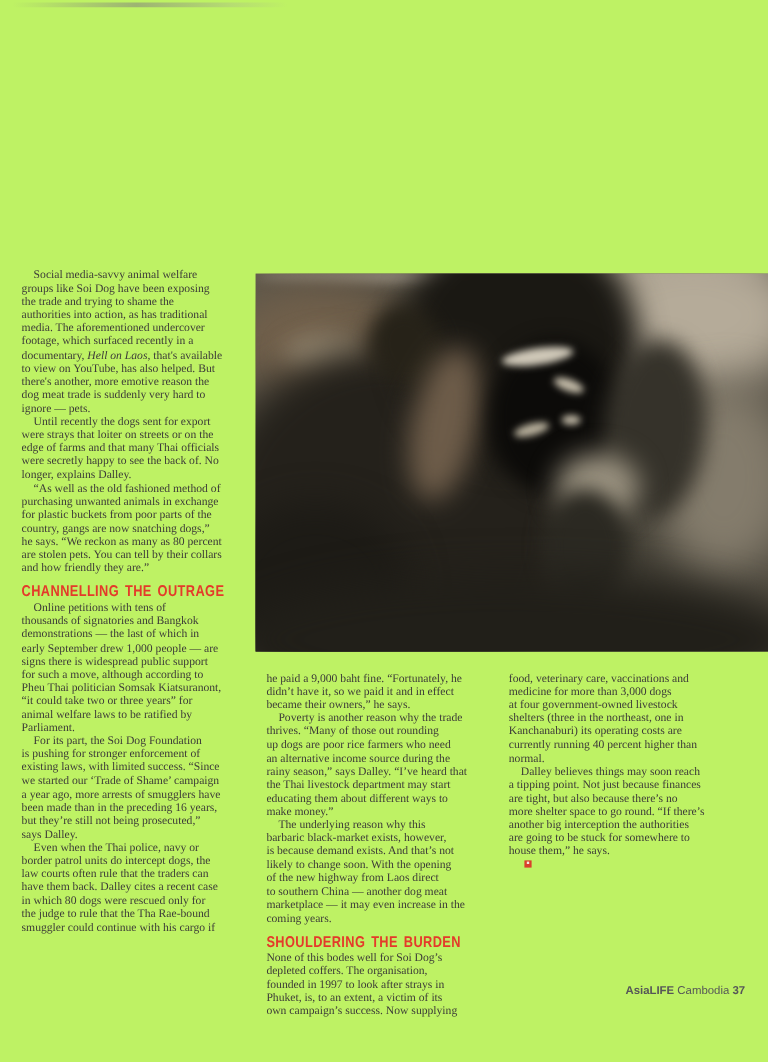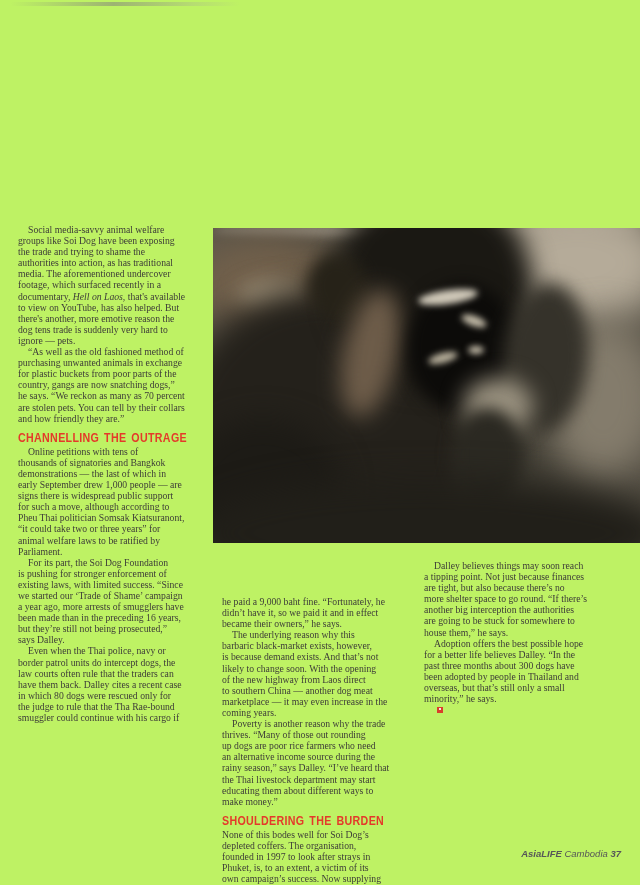--- a/index.html
+++ b/index.html
@@ -5,30 +5,30 @@
   html,body{margin:0;padding:0;background:#ffffff;}
   .page{position:relative;width:640px;height:885px;background:#bef264;overflow:hidden;
         font-family:"Liberation Serif","DejaVu Serif",serif;color:#3d3c38;}
   .scan-strip{position:absolute;left:10px;top:2px;width:230px;height:4px;border-radius:2px;
         background:linear-gradient(90deg,rgba(150,150,150,0) 0%,rgba(130,128,126,.55) 45%,rgba(160,158,156,.25) 80%,rgba(160,158,156,0) 100%);}
   .col{position:absolute;font-size:9.7px;line-height:11.1px;letter-spacing:0px;}
   .col p{margin:0;white-space:pre-line;}
   .col p.indent{text-indent:10px;}
   .col em{font-style:italic;}
   .col1{left:18px;top:224px;width:198px;}
-  .col2{left:222px;top:560px;width:198px;margin-top:36px;}
+  .col2{left:222px;top:560px;width:198px;}
   .col3{left:424px;top:560px;width:207px;}
   h2.redhead{font-family:"Liberation Sans","DejaVu Sans",sans-serif;color:#e43a2a;
         font-size:13px;font-weight:bold;letter-spacing:.4px;word-spacing:2px;
         margin:8px 0 3px 0;transform:scaleX(.82);transform-origin:0 50%;white-space:nowrap;}
   .endmark{display:inline-block;width:6px;height:6px;background:#d9402c;margin-left:3px;
         vertical-align:baseline;position:relative;}
   .endmark::after{content:"";position:absolute;left:2px;top:1px;width:2px;height:2px;background:#f7e9e2;}
-  .footer{position:absolute;top:848px;right:19px;font-family:"Liberation Sans","DejaVu Sans",sans-serif;
-        font-size:9.5px;color:#565658;font-style:italic;}
+  .footer{position:absolute;top:820px;right:19px;font-family:"Liberation Sans","DejaVu Sans",sans-serif;
+        font-size:9.5px;color:#565658;}
   .footer .b{font-weight:bold;}
   
   .photo{position:absolute;left:213px;top:228px;width:427px;height:315px;overflow:hidden;
         background:linear-gradient(100deg,#5e574a 0%,#49443a 35%,#3d3a31 65%,#524d42 100%);}
   .photo div{position:absolute;border-radius:50%;}
   .ph-topstrip{left:0;top:-6px;width:100%;height:16px;background:#8d8577;filter:blur(5px);border-radius:0;}
   .ph-tlwarm{left:-20px;top:10px;width:150px;height:90px;background:#71604b;filter:blur(16px);}
   .ph-tlspot{left:25px;top:52px;width:70px;height:32px;background:#9f9179;filter:blur(10px);}
   .ph-trlight{left:270px;top:-30px;width:190px;height:130px;background:#b5ab99;filter:blur(20px);}
   .ph-rmid{left:330px;top:90px;width:120px;height:160px;background:#847c6c;filter:blur(18px);}
@@ -79,27 +79,32 @@
   <div class="col col1">
     <p class="indent"><span>Social media-savvy animal welfare
 groups like Soi Dog have been exposing
 the trade and trying to shame the
 authorities into action, as has traditional
 media. The aforementioned undercover
 footage, which surfaced recently in a
 documentary, </span><em>Hell on Laos</em><span>, that's available
 to view on YouTube, has also helped. But
 there's another, more emotive reason the
-dog tens trade is suddenly very hard to
+dog meat trade is suddenly very hard to
 ignore — pets.</span></p>
+    <p class="indent">Until recently the dogs sent for export
+were strays that loiter on streets or on the
+edge of farms and that many Thai officials
+were secretly happy to see the back of. No
+longer, explains Dalley.</p>
     <p class="indent">“As well as the old fashioned method of
 purchasing unwanted animals in exchange
 for plastic buckets from poor parts of the
 country, gangs are now snatching dogs,”
-he says. “We reckon as many as 70 percent
+he says. “We reckon as many as 80 percent
 are stolen pets. You can tell by their collars
 and how friendly they are.”</p>
     <h2 class="redhead">CHANNELLING THE OUTRAGE</h2>
     <p class="indent">Online petitions with tens of
 thousands of signatories and Bangkok
 demonstrations — the last of which in
 early September drew 1,000 people — are
 signs there is widespread public support
 for such a move, although according to
 Pheu Thai politician Somsak Kiatsuranont,
@@ -120,58 +125,59 @@
 have them back. Dalley cites a recent case
 in which 80 dogs were rescued only for
 the judge to rule that the Tha Rae-bound
 smuggler could continue with his cargo if</p>
   </div>
 
   <div class="col col2">
     <p>he paid a 9,000 baht fine. “Fortunately, he
 didn’t have it, so we paid it and in effect
 became their owners,” he says.</p>
+    <p class="indent">Poverty is another reason why the trade
+thrives. “Many of those out rounding
+up dogs are poor rice farmers who need
+an alternative income source during the
+rainy season,” says Dalley. “I’ve heard that
+the Thai livestock department may start
+educating them about different ways to
+make money.”</p>
     <p class="indent">The underlying reason why this
 barbaric black-market exists, however,
 is because demand exists. And that’s not
 likely to change soon. With the opening
 of the new highway from Laos direct
 to southern China — another dog meat
 marketplace — it may even increase in the
 coming years.</p>
-    <p class="indent">Poverty is another reason why the trade
-thrives. “Many of those out rounding
-up dogs are poor rice farmers who need
-an alternative income source during the
-rainy season,” says Dalley. “I’ve heard that
-the Thai livestock department may start
-educating them about different ways to
-make money.”</p>
     <h2 class="redhead">SHOULDERING THE BURDEN</h2>
     <p>None of this bodes well for Soi Dog’s
 depleted coffers. The organisation,
 founded in 1997 to look after strays in
 Phuket, is, to an extent, a victim of its
 own campaign’s success. Now supplying</p>
   </div>
 
   <div class="col col3">
+    <p>food, veterinary care, vaccinations and
+medicine for more than 3,000 dogs
+at four government-owned livestock
+shelters (three in the northeast, one in
+Kanchanaburi) its operating costs are
+currently running 40 percent higher than
+normal.</p>
     <p class="indent">Dalley believes things may soon reach
 a tipping point. Not just because finances
 are tight, but also because there’s no
 more shelter space to go round. “If there’s
 another big interception the authorities
 are going to be stuck for somewhere to
 house them,” he says.</p>
-    <p class="indent">Adoption offers the best possible hope
-for a better life believes Dalley. “In the
-past three months about 300 dogs have
-been adopted by people in Thailand and
-overseas, but that’s still only a small
-minority,” he says.</p>
     <p class="indent"><span class="endmark"></span></p>
   </div>
 
   <div class="footer">
     <span class="b">AsiaLIFE</span>
     <span>Cambodia</span>
     <span class="b">37</span>
   </div>
 
 </div>

